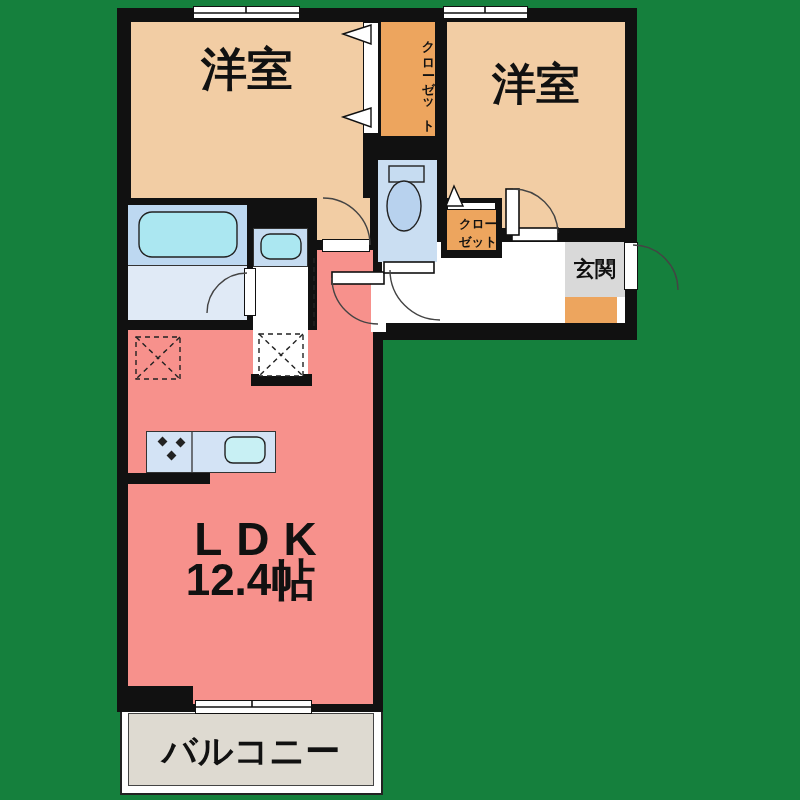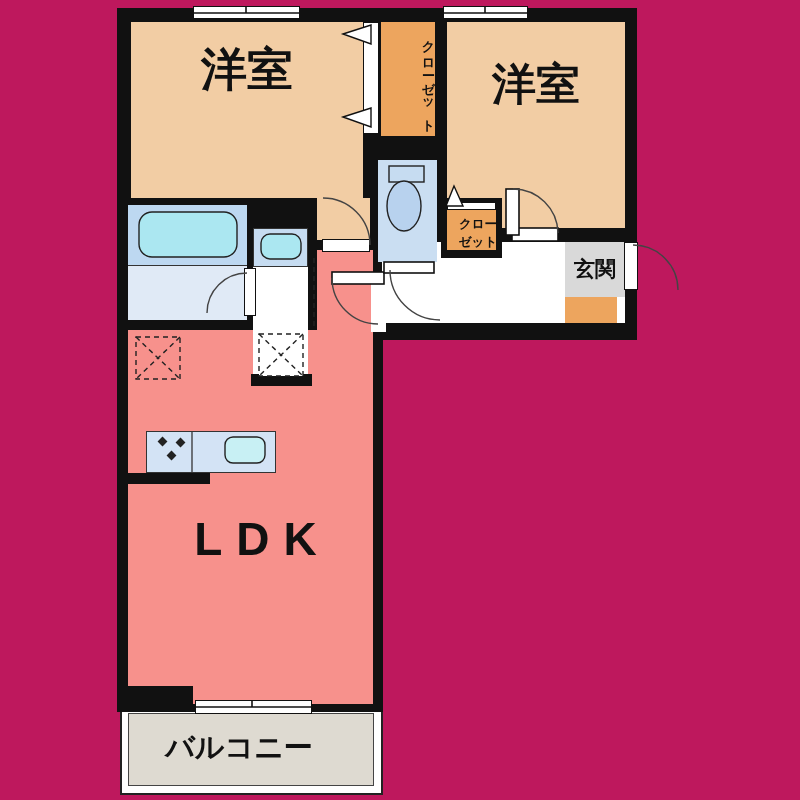--- a/index.html
+++ b/index.html
@@ -1,17 +1,17 @@
 <!DOCTYPE html>
 <html style="--wall: #111111; --room_beige: #f2cda4; --closet_orange: #eda55e; --ldk_salmon: #f7918c; --balcony_gray: #dedad1; --entrance_gray: #d9d9d9; --bath_blue: #bdd8f1; --washroom_blue: #e0eaf6; --fixture_blue: #c6dcf1; --water_cyan: #abe7f1; --toilet_blue: #cadef2; --counter_blue: #d3e3f5;"><head>
 <meta charset="utf-8">
 <style>
   html,body{margin:0;padding:0;background:#ffffff;}
   body{width:800px;height:800px;font-family:"Liberation Sans","DejaVu Sans",sans-serif;}
-  #plan{position:relative;width:800px;height:800px;background:#be185d;overflow:hidden;}
+  #plan{position:relative;width:800px;height:800px;background:#15803d;overflow:hidden;}
   .abs{position:absolute;box-sizing:border-box;}
   .wall{background:var(--wall,#111);}
   .beige{background:var(--room_beige,#f2cda4);}
   .orange{background:var(--closet_orange,#eda55e);}
   .salmon{background:var(--ldk_salmon,#f7918c);}
   .white{background:#ffffff;}
   .lbl{position:absolute;color:#111;font-weight:bold;text-align:center;line-height:1;}
   svg.overlay{position:absolute;left:0;top:0;pointer-events:none;}
   .leaf{fill:#ffffff;stroke:#111;stroke-width:1.6;}
   .arc{fill:none;stroke:#444;stroke-width:1.4;}
@@ -139,22 +139,23 @@
       <line class="thin" x1="196" y1="707" x2="311" y2="707"></line>
         <line class="thin" x1="252" y1="700" x2="252" y2="707"></line>
     </g>
   </svg>
 
   <div class="lbl" style="left:131px;top:46px;width:232px;font-size:46px;">洋室</div>
 
   <div class="lbl" style="left:447px;top:62px;width:178px;font-size:44px;">洋室</div>
 
   <div class="lbl" style="left:128px;top:516px;width:255px;font-size:46px;letter-spacing:14px;text-indent:14px;">LDK</div>
+  <div class="lbl" style="left:128px;top:558px;width:245px;font-size:44px;">12.4帖</div>
 
-  <div class="lbl" style="left:116px;top:733px;width:246px;font-size:29px;">バルコニー</div>
+  <div class="lbl" style="left:128px;top:733px;width:246px;font-size:35px;">バルコニー</div>
 
   <div class="lbl" style="left:565px;top:258px;width:60px;font-size:21px;">玄関</div>
 
   <div class="lbl" style="left:381px;top:30px;width:54px;height:100px;font-size:13px;writing-mode:vertical-rl;text-orientation:upright;letter-spacing:4px;display:flex;justify-content:center;">クローゼット</div>
 
   <div class="lbl" style="left:447px;top:215px;width:62px;font-size:12.5px;line-height:1.45;">
     <span>クロー</span><br>
     <span>ゼット</span>
   </div>
 

